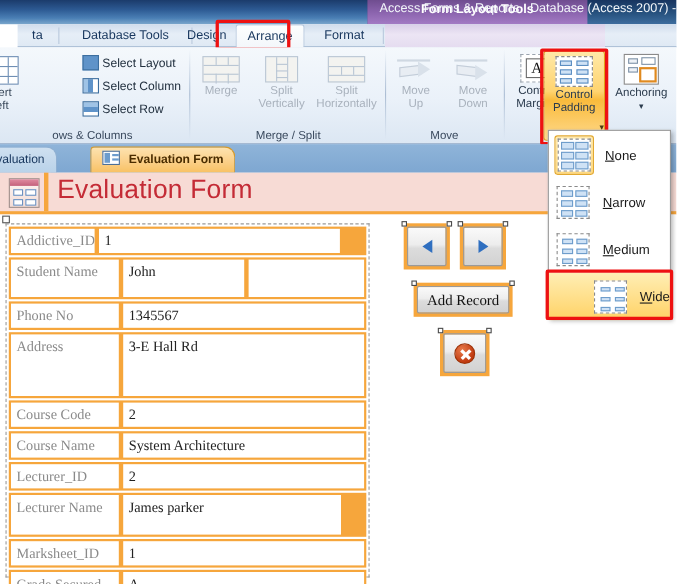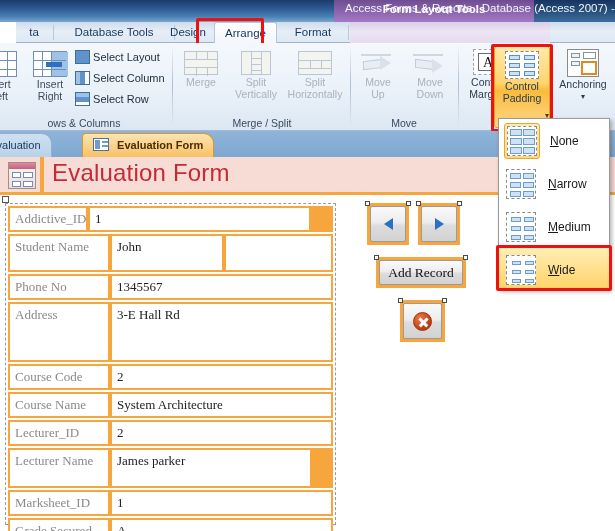--- a/index.html
+++ b/index.html
@@ -195,20 +195,21 @@
     position:absolute; left:0; width:110px; height:43px;
     display:flex; align-items:center; cursor:default;
   }
   .mitem .mlabel{
     margin-left:10px; font-size:12px; color:#1a1a1a;
     font-family:"Liberation Sans", sans-serif;
   }
   .mitem .mlabel u{ text-decoration:underline; }
   .mitem.sel{
     background:linear-gradient(to bottom,#ffeeb4 0%,#ffe08d 50%,#ffd265 100%);
+    justify-content:flex-end;
   }
   .mitem.cursel .mico-wrap{
     background:linear-gradient(to bottom,#ffeab0,#ffd97f);
     border:1px solid #e2a830; border-radius:3px;
   }
 
   
   .padico{ position:relative; border:1px dashed #8a8a8a; background:#fff; }
   .padico b{ position:absolute; display:block; background:#cfe2f5; border:1px solid #6e9dcb; }
 </style>
@@ -246,32 +247,20 @@
     <div class="tblico" style="width:30px;height:26px;margin:0 auto;">
 
       <i style="left:19px;top:0;width:1px;height:100%;background:#6f8fb5;"></i>
       <i style="left:0;top:8px;width:100%;height:1px;background:#6f8fb5;"></i>
       <i style="left:0;top:17px;width:100%;height:1px;background:#6f8fb5;"></i>
     </div>
     <span class="lbl">sert</span>
     <span class="lbl" style="margin-top:0;">eft</span>
   </div>
 
-  <div class="bigbtn" style="left:26px;top:8px;width:48px;">
-    <div class="tblico" style="width:34px;height:26px;margin:0 auto;">
-      <i style="left:17px;top:0;width:17px;height:100%;background:#9fc3e6;"></i>
-      <i style="left:8px;top:0;width:1px;height:100%;background:#6f8fb5;"></i>
-      <i style="left:17px;top:0;width:1px;height:100%;background:#6f8fb5;"></i>
-      <i style="left:0;top:8px;width:100%;height:1px;background:#6f8fb5;"></i>
-      <i style="left:0;top:17px;width:100%;height:1px;background:#6f8fb5;"></i>
-      <i style="left:12px;top:10px;width:16px;height:5px;background:#2f6fc0;"></i>
-    </div>
-    <span class="lbl">Insert</span>
-    <span class="lbl" style="margin-top:0;">Right</span>
-  </div>
 
   <div class="smallbtn" style="left:75px;top:7px;">
     <span class="gicon" style="display:inline-block;vertical-align:-3px;width:15px;height:14px;background:#5f93c9;border:1px solid #3c6e9f;"></span>
     <span>Select Layout</span>
   </div>
   <div class="smallbtn" style="left:75px;top:28px;">
     <span class="gicon" style="display:inline-block;vertical-align:-3px;width:15px;height:14px;background:#fff;border:1px solid #3c6e9f;
              background-image:linear-gradient(to right,#9fc3e6 0 4px,#5f93c9 4px 9px,#fff 9px 15px);"></span>
     <span>Select Column</span>
   </div>

